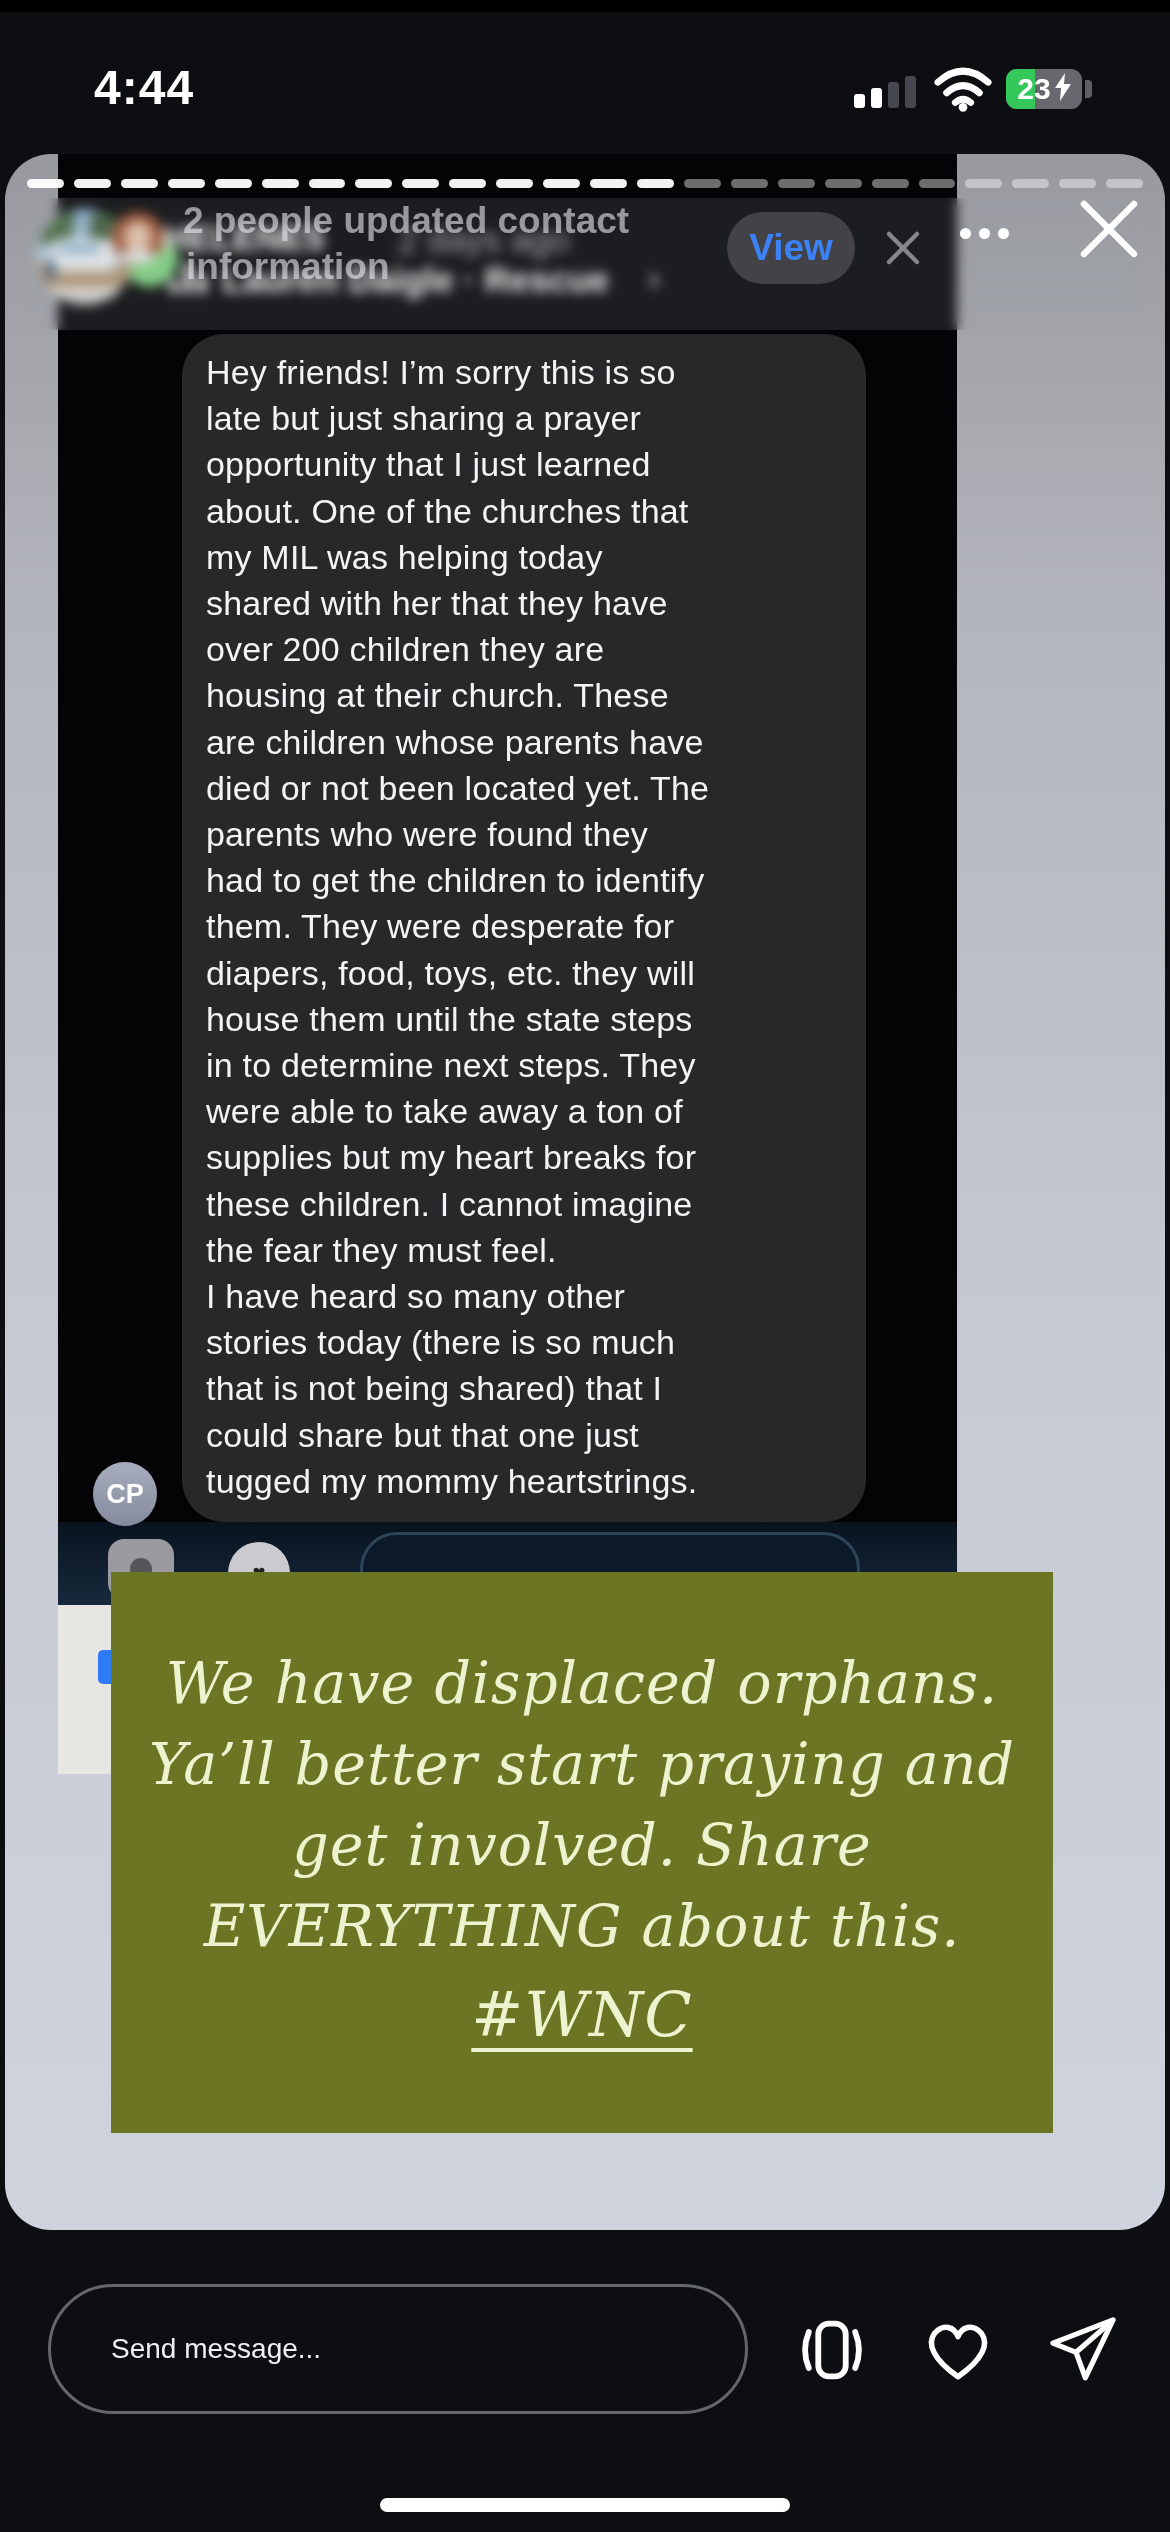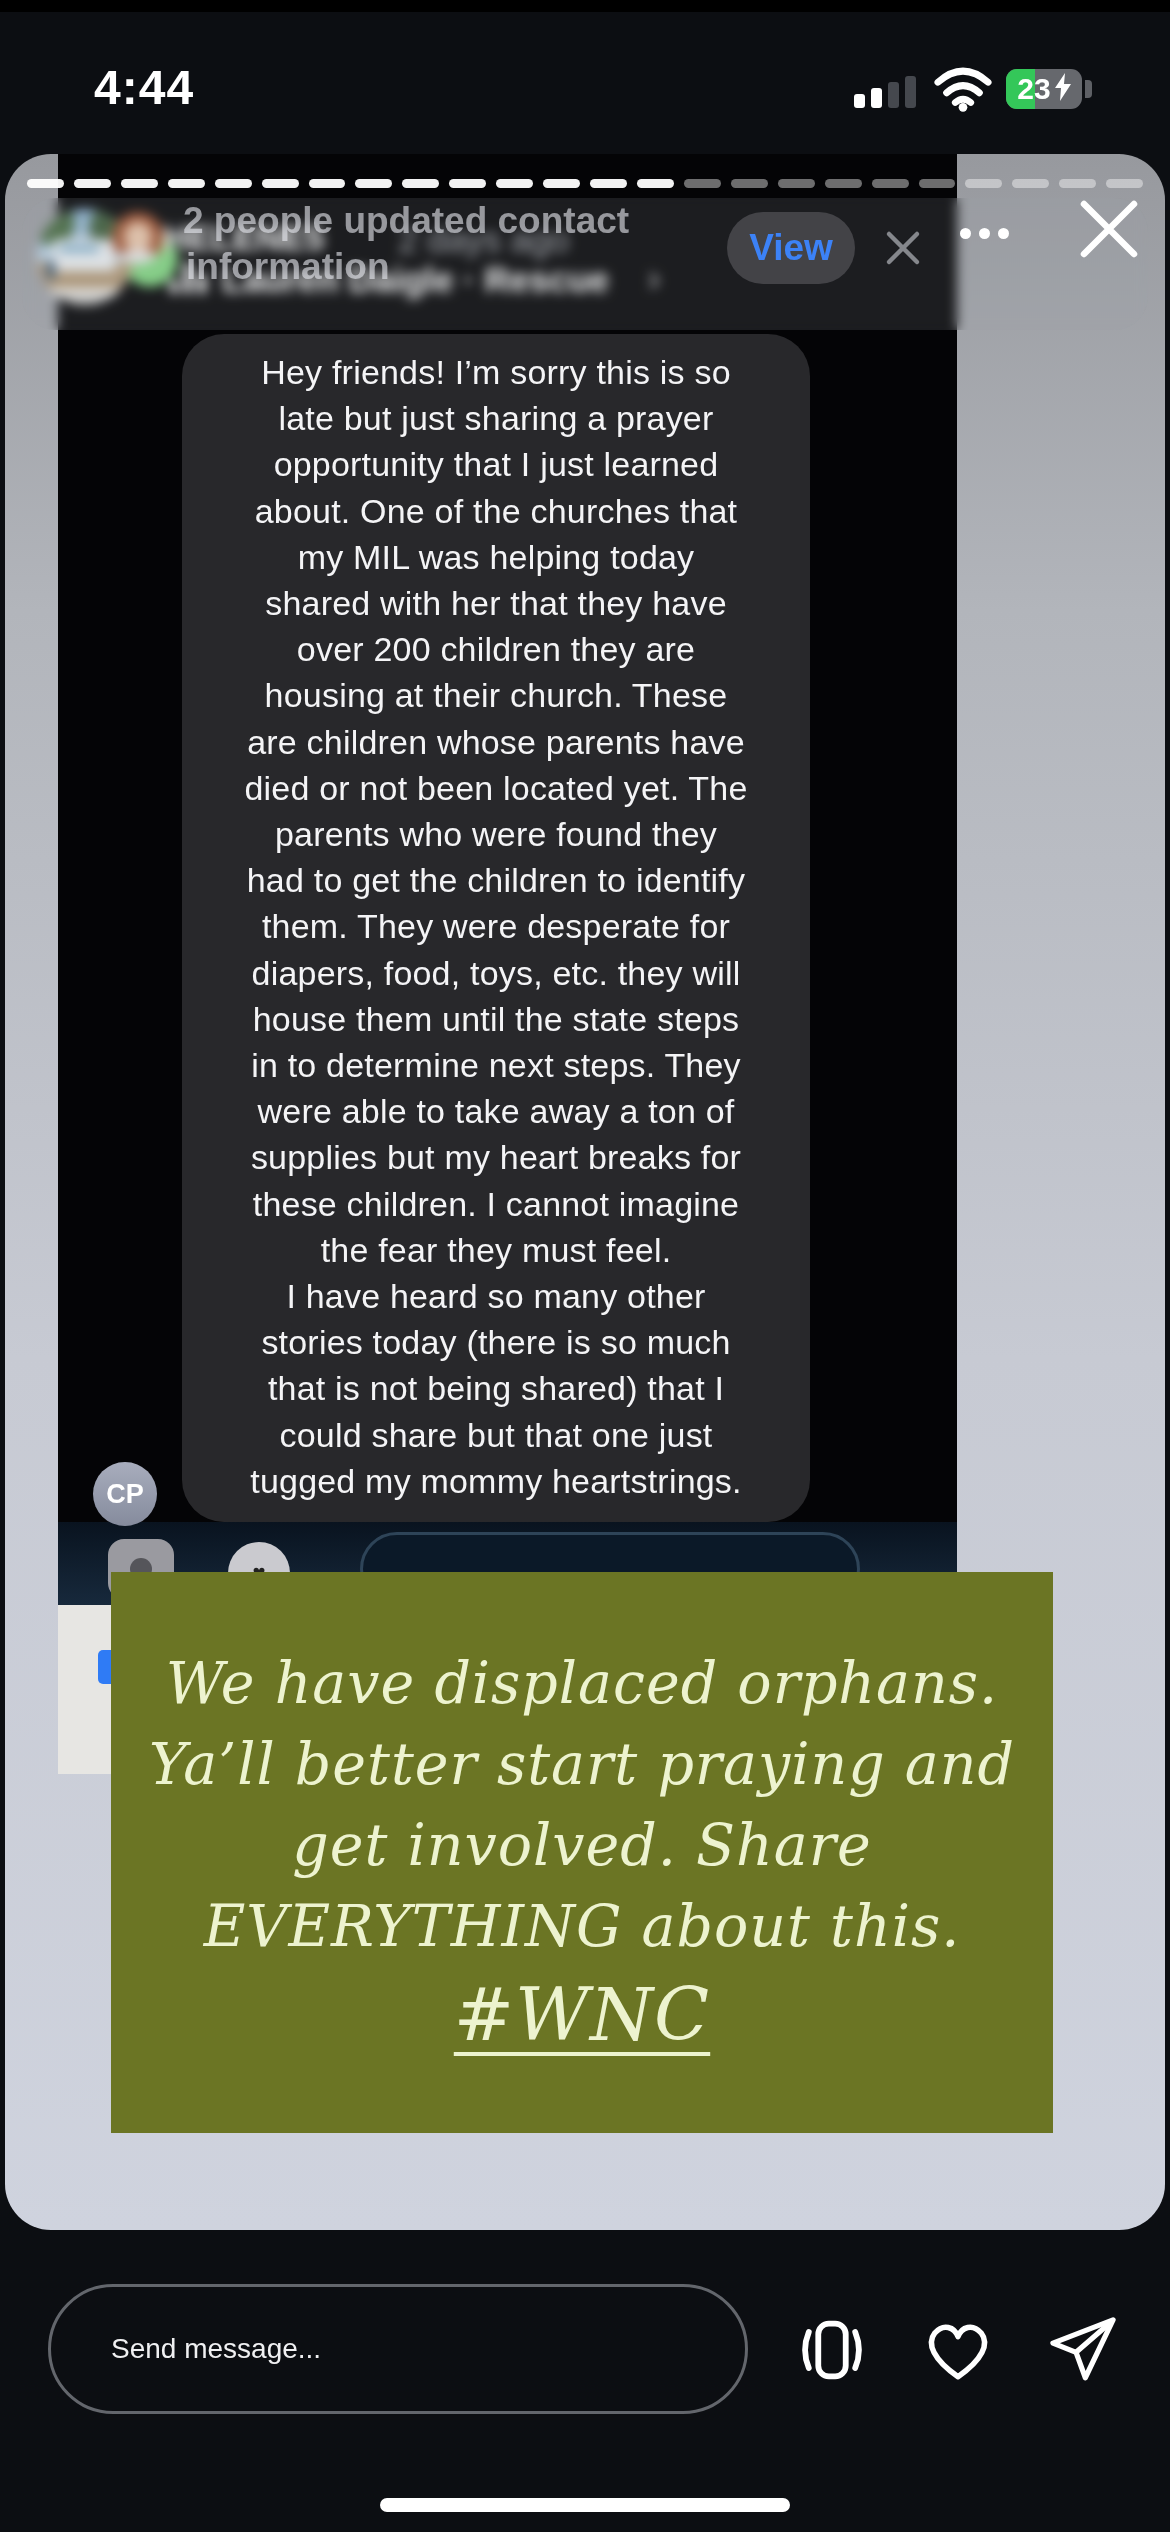--- a/index.html
+++ b/index.html
@@ -15,35 +15,35 @@
   .battery .pct{position:relative;font-size:30px;font-weight:700;color:#fff;line-height:40px;}
   .battery .bolt{position:relative;}
   .batnub{position:absolute;left:1085px;top:68px;width:7px;height:18px;border-radius:0 4px 4px 0;background:#5E6065;}
   
   #card{position:absolute;left:5px;top:142px;width:1160px;height:2076px;border-radius:46px;overflow:hidden;
         background:linear-gradient(180deg,#97999E 0%,#B2B5BB 22%,#C7CAD3 58%,#CFD3DE 100%);}
   #shot{position:absolute;left:53px;top:0;width:899px;height:1620px;background:#040406;}
   .navyband{position:absolute;left:0;top:1368px;width:899px;height:83px;background:linear-gradient(180deg,#09131f,#17293C);}
   .whitestrip{position:absolute;left:0;top:1451px;width:899px;height:169px;background:#E7E6E3;}
   .bluechip{position:absolute;left:40px;top:1496px;width:18px;height:34px;border-radius:5px;background:#2F7BF5;}
-  .bubble{position:absolute;left:124px;top:180px;width:628px;height:1188px;border-radius:42px;background:#28282B;box-sizing:border-box;padding:15px 24px;text-align:center;}
+  .bubble{position:absolute;left:124px;top:180px;width:684px;height:1188px;border-radius:42px;background:#28282B;box-sizing:border-box;padding:15px 24px;}
   .bubble .msg{white-space:pre-line;font-size:34px;line-height:46.2px;color:#F4F4F6;letter-spacing:.2px;}
   .cp{position:absolute;left:35px;top:1308px;width:64px;height:64px;border-radius:50%;
       background:linear-gradient(180deg,#A8ADBD,#858B9D);display:flex;align-items:center;justify-content:center;
       font-size:27px;font-weight:700;color:#fff;}
   .camtile{position:absolute;left:50px;top:1385px;width:66px;height:60px;border-radius:16px;background:#9A9AA0;display:flex;align-items:center;justify-content:center;}
   .camtile .lens{width:22px;height:22px;border-radius:50%;background:#55555A;}
   .blob{position:absolute;left:170px;top:1388px;width:62px;height:62px;border-radius:50%;background:#CACACF;display:flex;align-items:center;justify-content:center;font-size:22px;color:#222;}
   .replypill{position:absolute;left:302px;top:1378px;width:500px;height:74px;border-radius:37px;border:3px solid #2E4458;background:#0B1928;box-sizing:border-box;}
   
   .greenbox{position:absolute;left:106px;top:1418px;width:942px;height:561px;z-index:3;box-sizing:border-box;
             padding:18px 28px;display:flex;flex-direction:column;justify-content:center;align-items:center;text-align:center;
             font-family:"DejaVu Serif",serif;font-style:italic;}
   .gline{font-size:57px;line-height:81px;letter-spacing:1px;}
-  .ghash{font-size:72px;line-height:96px;letter-spacing:1px;text-decoration:underline;text-decoration-thickness:4px;text-underline-offset:12px;text-align:right;}
+  .ghash{font-size:62px;line-height:96px;letter-spacing:1px;text-decoration:underline;text-decoration-thickness:4px;text-underline-offset:12px;text-align:right;}
   
   .bigavatar{position:absolute;left:37px;top:197px;width:96px;height:96px;border-radius:50%;overflow:hidden;z-index:5;background:#7FA8C9;}
   .bigavatar .sky{position:absolute;inset:0;background:linear-gradient(180deg,#86AECE 0%,#C2D6E6 55%,#B59B79 56%,#AD9473 82%,#F2F0EC 83%,#E9E7E2 100%);}
   .bigavatar .tree1{position:absolute;left:-12px;top:-10px;width:55px;height:48px;border-radius:50%;background:radial-gradient(circle,#466A40 0 60%,transparent 61%);}
   .bigavatar .tree2{position:absolute;right:-10px;top:-6px;width:60px;height:50px;border-radius:50%;background:radial-gradient(circle,#3E5D3A 0 60%,transparent 61%);}
   .bigavatar .truck{position:absolute;left:16px;top:30px;width:62px;height:28px;border-radius:3px;background:#EAEEF1;border-top:4px solid #D7DEE3;}
   .bigavatar .truckline{position:absolute;left:22px;top:38px;width:40px;height:4px;background:#2277AA;border-radius:2px;}
   .bigavatar .kid{position:absolute;left:10px;top:52px;width:8px;height:18px;border-radius:3px;background:#2E4F6E;}
   .bigavatar .microtext{position:absolute;left:12px;bottom:5px;width:72px;height:3px;background:#9a9a9a;border-radius:2px;box-shadow:0 6px 0 #9a9a9a;}
   .greenarc{position:absolute;left:122px;top:219px;width:56px;height:56px;border-radius:50%;background:#82D682;z-index:4;}

